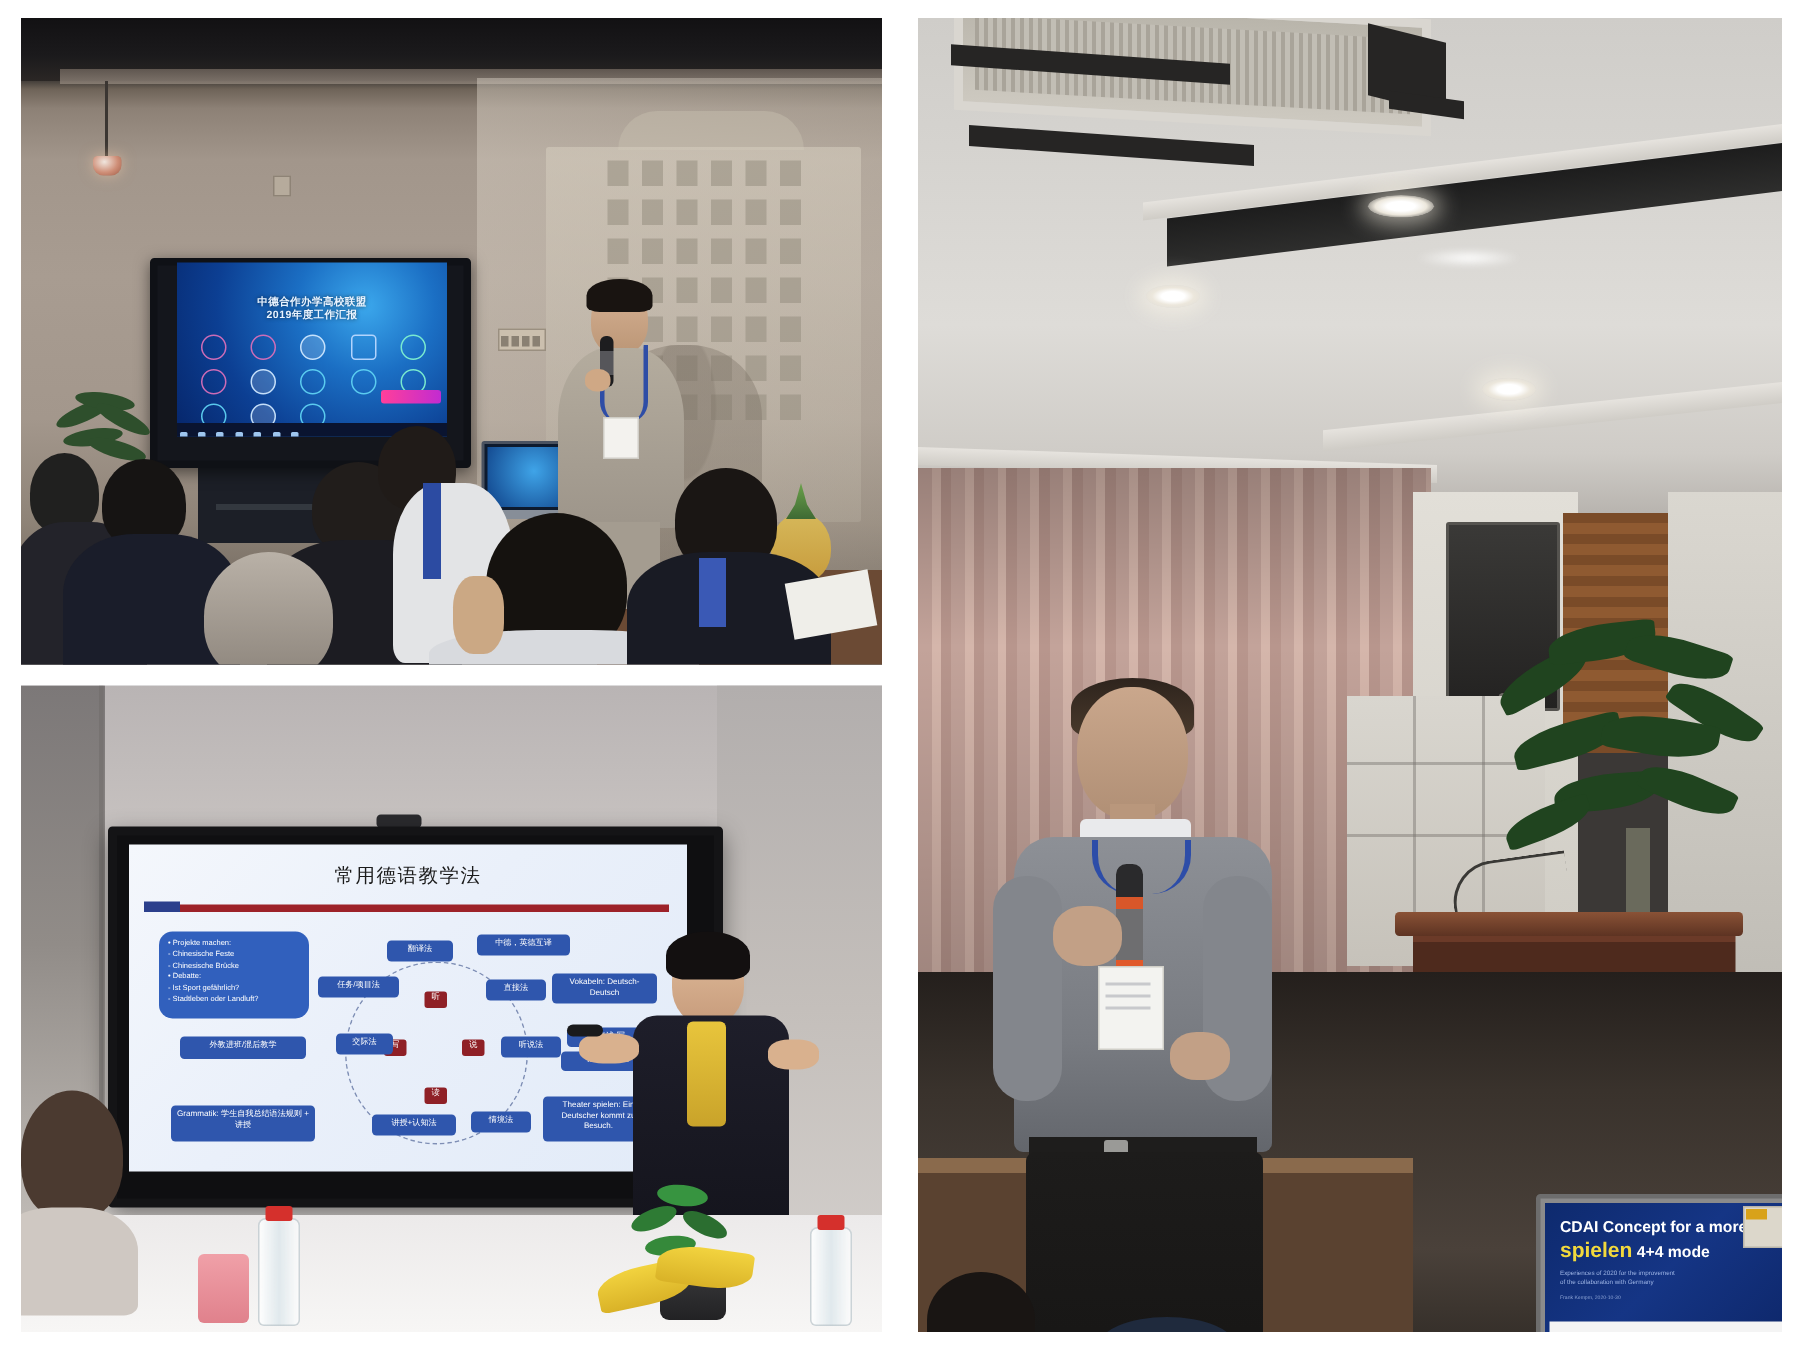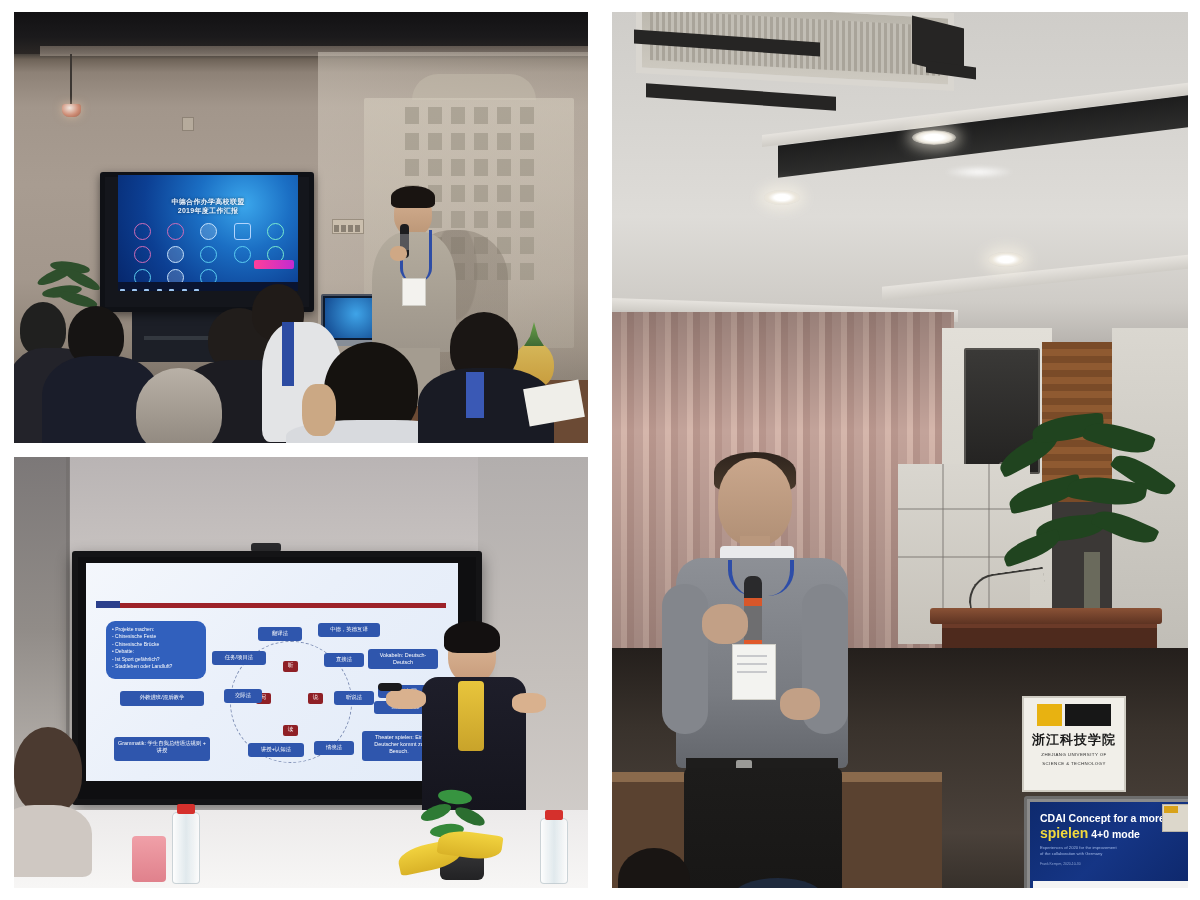--- a/index.html
+++ b/index.html
@@ -401,20 +401,21 @@
     <div class="bl-scene"></div>
     <div class="bl-wallL"></div>
     <div class="bl-wallcorner"></div>
     <div class="bl-wallR"></div>
     <div class="bl-arrows">»</div>
 
     <div class="bl-cam"></div>
     <div class="bl-tv"></div>
 
     <div class="bl-slide">
+      <h1>常用德语教学法</h1>
       <div class="bl-rule"></div>
       <div class="bl-rule-b"></div>
 
       <div class="bl-slide-body">
 
         <div class="ring" style="left:134px;top:28px;width:120px;height:120px;"></div>
 
         <div class="nodered" style="left:187px;top:48px;">听</div>
         <div class="nodered" style="left:212px;top:80px;">说</div>
         <div class="nodered" style="left:187px;top:112px;">读</div>
@@ -545,39 +546,30 @@
       <div class="sv-badge">
           <i style="top:10px"></i>
           <i style="top:18px"></i>
           <i style="top:26px"></i>
         </div>
       <div class="sv-belt"></div>
       <div class="sv-buckle"></div>
       <div class="sv-pants"></div>
     </div>
 
-    <div class="r-sign">
-      <div class="r-sign-marks">
-        <div class="r-sign-yellow"></div>
-        <div class="r-sign-black"></div>
-      </div>
-      <div class="r-sign-cn">浙江科技学院</div>
-      <div class="r-sign-en">ZHEJIANG UNIVERSITY OF</div>
-      <div class="r-sign-en">SCIENCE &amp; TECHNOLOGY</div>
-    </div>
 
     <div class="r-screen-frame">
       <div class="r-screen">
         <div class="r-thumb">
             <i></i>
           </div>
         <h2>CDAI Concept for a more</h2>
         <h2 style="padding-top:2px;">
           <span class="flex">spielen</span>
-          <span>4+0 mode</span>
+          <span>4+4 mode</span>
         </h2>
         <div class="sub">Experiences of 2020 for the improvement</div>
         <div class="sub" style="padding-top:0">of the collaboration with Germany</div>
         <div class="tiny">Frank Kempm, 2020-10-30</div>
         <div class="r-screen-white">
           
         </div>
       </div>
     </div>
 

